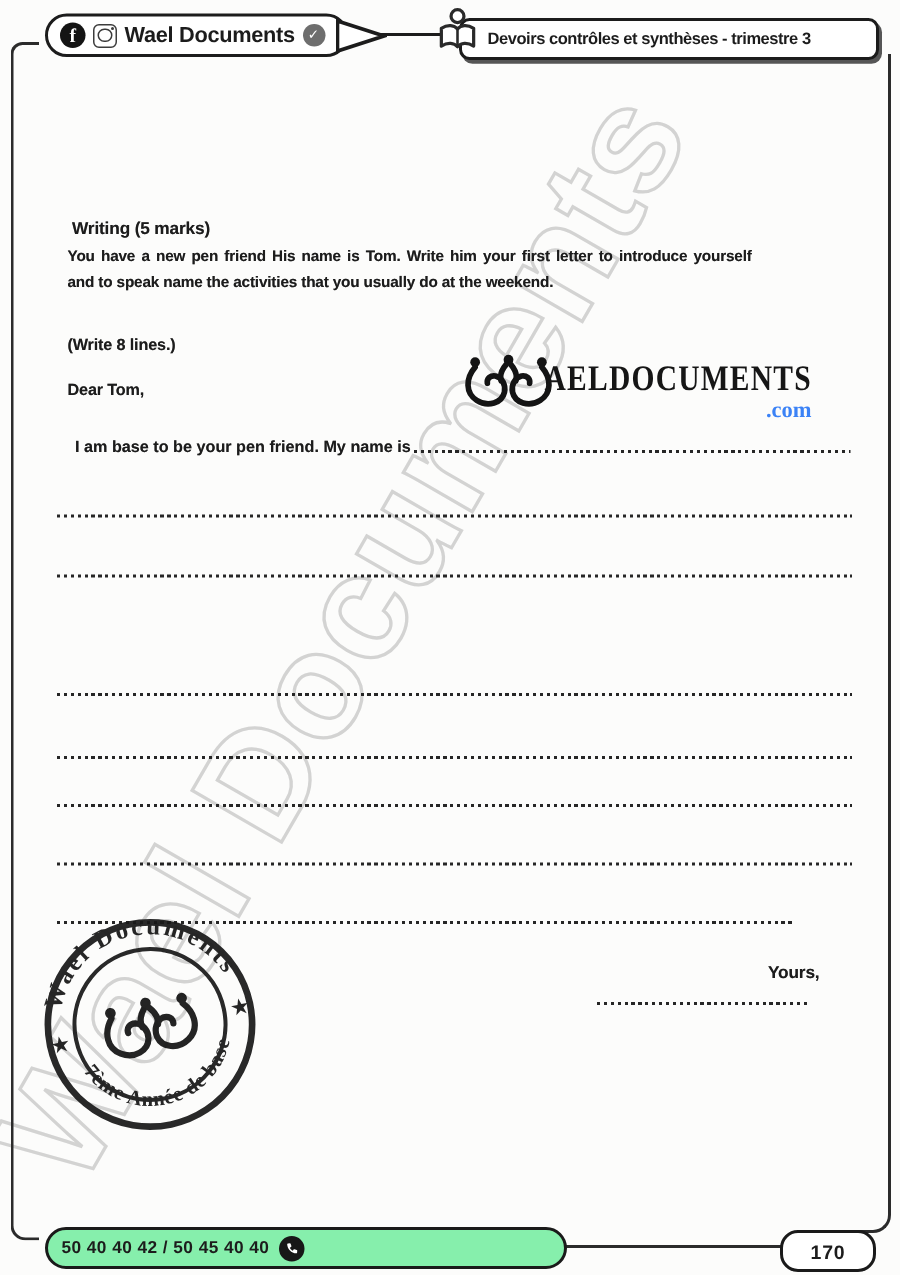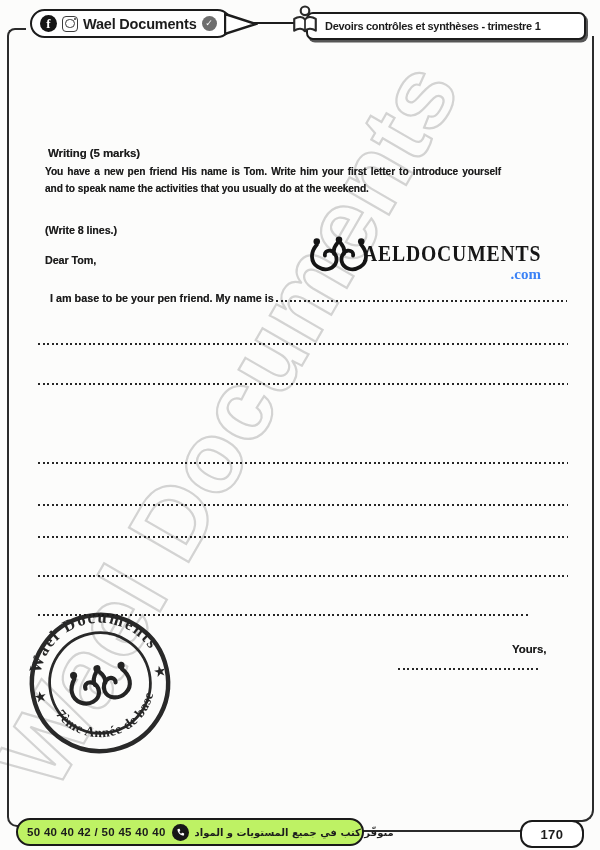--- a/index.html
+++ b/index.html
@@ -71,22 +71,22 @@
   .wlogo .steth{position:absolute;left:0;top:2px;}
   .wordmark{position:absolute;left:56px;top:14px;font-family:"Liberation Serif",serif;
     font-weight:bold;font-size:24px;letter-spacing:1px;transform:scaleX(.82);
     transform-origin:left center;white-space:nowrap;color:#161616;}
   .dotcom{position:absolute;right:4px;top:40px;font-family:"Liberation Serif",serif;
     font-weight:bold;font-size:15px;color:#3b82f6;}
   
   .stamp{position:absolute;left:26px;top:609px;z-index:4;transform:rotate(-12deg);opacity:.93;}
   
   .footer-pill{
-    position:absolute;left:16px;top:818px;width:348px;height:28px;z-index:4;
-    background:#bef264;border:2.5px solid #1a1a1a;border-radius:14px;
+    position:absolute;left:30px;top:818px;width:348px;height:28px;z-index:4;
+    background:#86efac;border:2.5px solid #1a1a1a;border-radius:14px;
     display:flex;align-items:center;gap:6px;padding:4px 9px;box-sizing:border-box;
   }
   .phones{font-size:11.5px;font-weight:bold;letter-spacing:.3px;white-space:nowrap;}
   .phone-badge{width:17px;height:17px;border-radius:50%;background:#171717;flex:none;
     display:flex;align-items:center;justify-content:center;}
   .arabic{font-family:"DejaVu Sans",sans-serif;font-size:10px;font-weight:bold;
     white-space:nowrap;flex:1;text-align:center;}
   .footer-line{position:absolute;left:356px;top:830px;width:166px;height:2.4px;background:#2b2b2b;z-index:3;}
   .page-badge{
     position:absolute;left:520px;top:820px;width:60px;height:24px;z-index:4;
@@ -124,21 +124,21 @@
     <span class="fb">f</span>
     <span class="ig"></span>
     <span class="brand-text">Wael Documents</span>
     <span class="verified">✓</span>
   </div>
   <svg class="pill-tip" width="34" height="24">
     <polygon points="1,2 32,12 1,22" fill="#ffffff" stroke="#1c1c1c" stroke-width="2.4"></polygon>
   </svg>
   <div class="connector"></div>
   <div class="banner">
-    <span class="banner-text">Devoirs contrôles et synthèses - trimestre 1</span>
+    <span class="banner-text">Devoirs contrôles et synthèses - trimestre 3</span>
   </div>
   <svg class="reader-icon" width="28" height="34" viewBox="0 0 26 30">
     <circle cx="13" cy="5.5" r="4" fill="#fff" stroke="#2a2a2a" stroke-width="2"></circle>
     <path d="M3,13 C7,10.5 11,11 13,13.5 C15,11 19,10.5 23,13 L23,24 C19,21.5 15,22 13,24.5 C11,22 7,21.5 3,24 Z" fill="#fff" stroke="#2a2a2a" stroke-width="2" stroke-linejoin="round"></path>
     <path d="M13,13.5 L13,24.5" stroke="#2a2a2a" stroke-width="1.6"></path>
   </svg>
 
   <div class="btxt" style="left:48px;top:147px;font-size:11.5px">Writing (5 marks)</div>
 
   <div class="btxt prompt" style="left:45px;top:164px;font-size:10.2px">
@@ -191,18 +191,17 @@
     <use href="#stethw" transform="translate(42,56) scale(0.6)"></use>
   </svg>
 
   <div class="footer-pill">
     <span class="phones">50 40 40 42 / 50 45 40 40</span>
     <span class="phone-badge">
       <svg width="11" height="11" viewBox="0 0 18 18">
         <path d="M4.8,3.2 L7,3 C7.4,3 7.7,3.2 7.8,3.6 L8.6,6 C8.7,6.4 8.5,6.8 8.2,7 L6.9,7.8 C7.6,9.4 8.7,10.5 10.2,11.2 L11,9.9 C11.2,9.6 11.6,9.4 12,9.5 L14.4,10.3 C14.8,10.4 15,10.7 15,11.1 L14.8,13.3 C14.8,13.7 14.4,14 14,14 C8.5,13.7 4.3,9.5 4,4 C4,3.6 4.4,3.2 4.8,3.2 Z" fill="#ffffff"></path>
       </svg>
     </span>
-    <span class="arabic" dir="rtl">متوفّر كتب في جميع المستويات و المواد</span>
   </div>
   <div class="footer-line"></div>
   <div class="page-badge">170</div>
 
 </div>
 
 </body></html>

